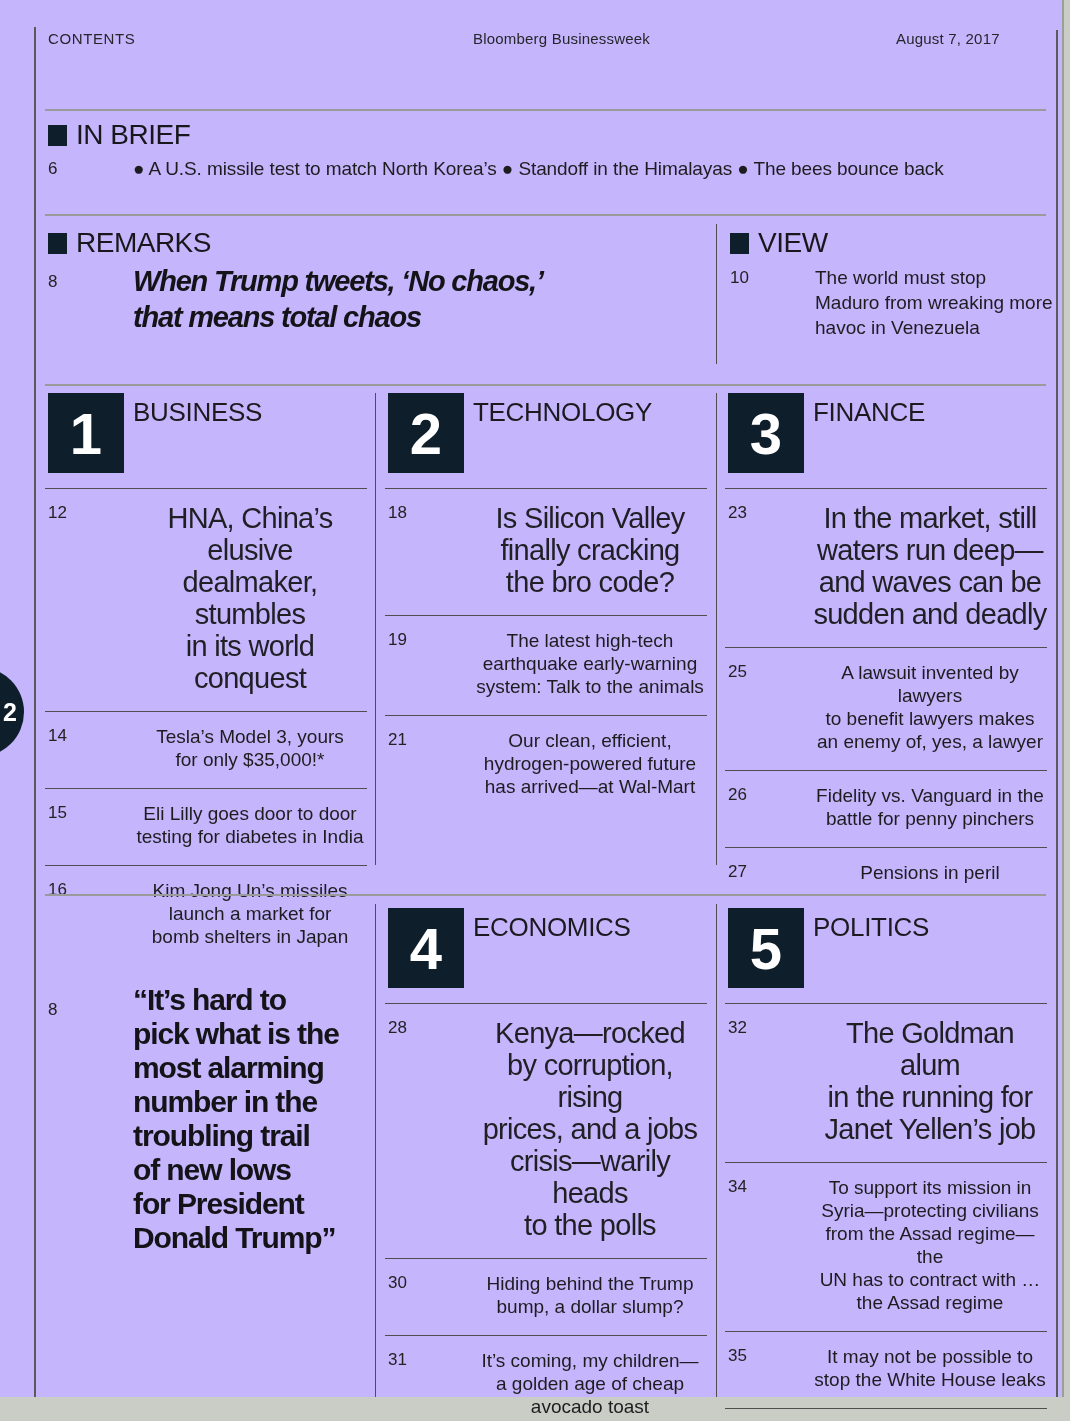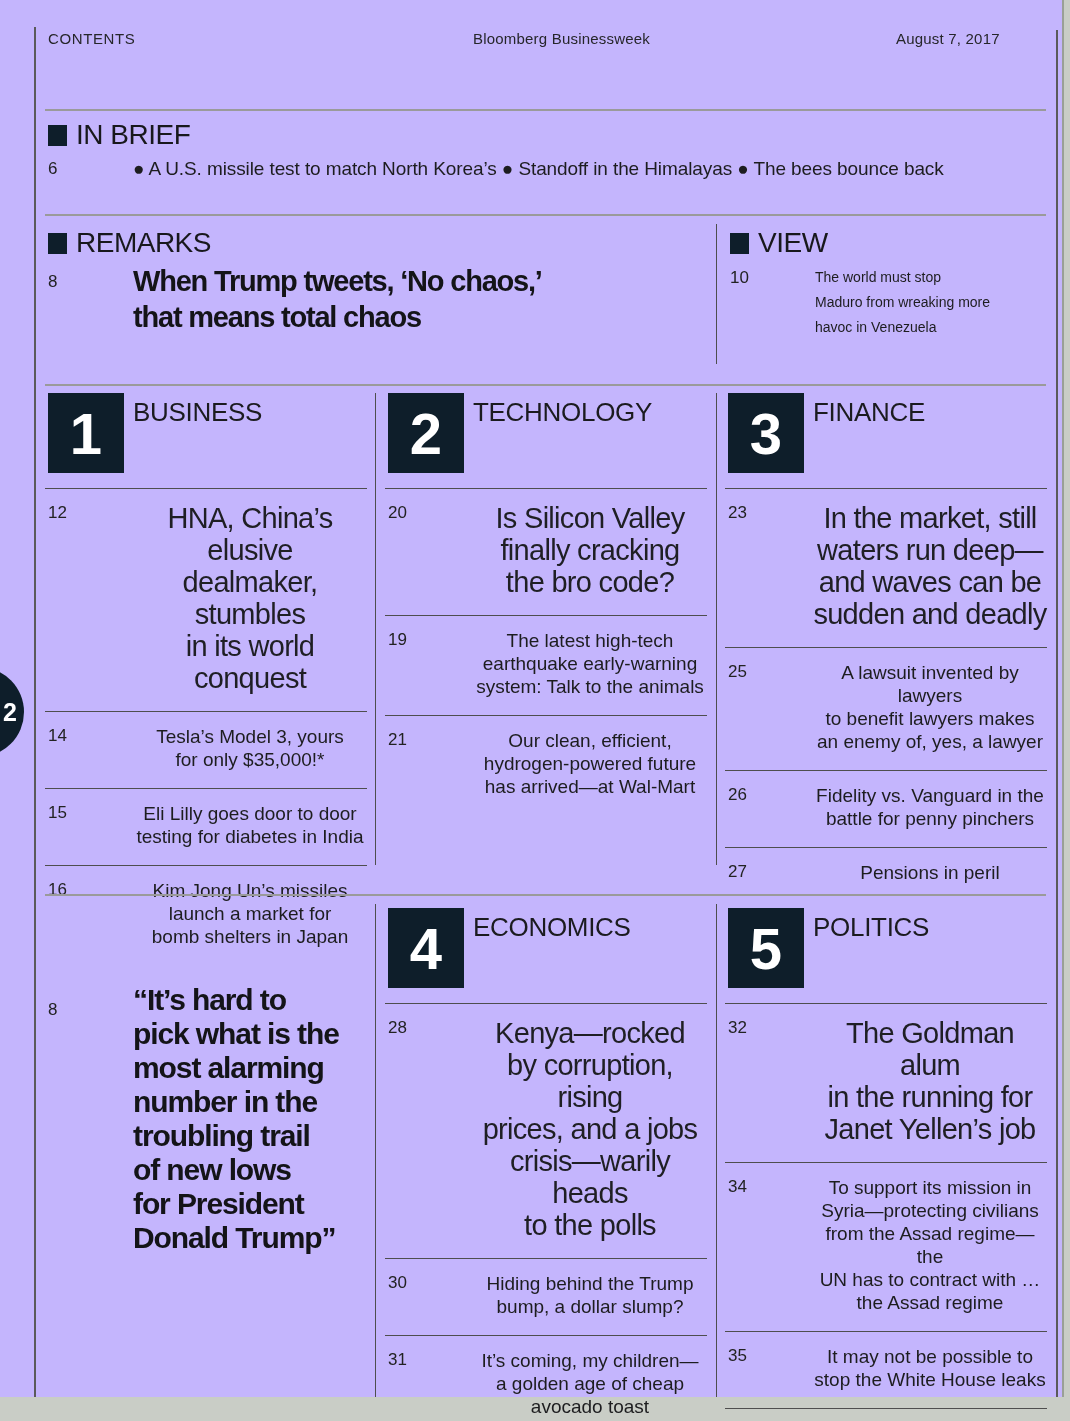--- a/index.html
+++ b/index.html
@@ -21,21 +21,21 @@
   .hrule{position:absolute;left:45px;width:1001px;height:2px;background:#9a9a9a;}
   
   .hdr{position:absolute;top:30px;font-size:15px;letter-spacing:.6px;color:#26262a;}
   
   .hgroup{position:absolute;display:flex;align-items:center;gap:9px;}
   .hsq{width:19px;height:21px;background:#0e1e2a;display:inline-block;}
   .htitle{font-size:28px;letter-spacing:-.5px;color:#18181c;}
   .pg{font-size:17px;color:#222;}
   .itemtxt{font-size:19px;line-height:23px;white-space:pre-line;color:#1d1d1f;}
   .feature{font-size:29px;line-height:32px;letter-spacing:-.7px;white-space:pre-line;color:#1f1f24;}
-  .boldline{font-weight:700;letter-spacing:-1.2px;}
+  .boldline{font-weight:700;letter-spacing:-1.2px;font-style:italic;}
   .footnote{font-size:13.5px;line-height:16px;white-space:pre-line;color:#222;margin-top:5px;}
   
   .sechdr{position:absolute;}
   .badge{
     position:absolute;left:0;top:0;width:76px;height:80px;background:#0e1e2a;
     display:flex;align-items:center;justify-content:center;
     color:#fff;font-size:58px;font-weight:700;
   }
   .sectitle{position:absolute;left:88px;top:4px;font-size:26px;letter-spacing:-.3px;color:#1b1b1f;}
   
@@ -48,21 +48,21 @@
   .quote-block .pg{position:absolute;left:3px;top:17px;}
   .quote-txt{margin-left:88px;font-size:30px;line-height:34px;font-weight:700;letter-spacing:-1.1px;white-space:pre-line;color:#141418;}
   
   .remarks-head{font-size:29px;line-height:36px;white-space:pre-line;color:#141418;}
   
   .tab-circle{
     position:absolute;left:-66px;top:667px;width:90px;height:90px;border-radius:50%;
     background:#0e1e2a;color:#fff;font-weight:700;font-size:25px;
   }
   .tab-circle span{position:absolute;left:69px;top:31px;}
-  .viewtxt{font-size:14px;line-height:25px;white-space:pre-line;}
+  .viewtxt{font-size:19px;line-height:25px;white-space:pre-line;}
   .brief-line{font-size:19px;letter-spacing:-.1px;}
 </style>
 </head>
 <body>
 
 <div class="page">
 
   <div class="vline" style="left:34px;top:27px;height:1370px;"></div>
   <div class="vline" style="left:1056px;top:30px;height:1367px;"></div>
 
@@ -134,21 +134,21 @@
 bomb shelters in Japan</div>
     </div>
   </div>
 
   <div class="sechdr" style="left:388px;top:393px;">
     <div class="badge">2</div>
     <div class="sectitle" style="left:85px;">TECHNOLOGY</div>
   </div>
   <div class="col" style="left:385px;top:488px;width:322px;">
     <div class="toc-item">
-      <span class="pg">20</span>
+      <span class="pg">18</span>
       <div class="body feature">Is Silicon Valley
 finally cracking
 the bro code?</div>
     </div>
     <div class="toc-item">
       <span class="pg">19</span>
       <div class="body itemtxt">The latest high-tech
 earthquake early-warning
 system: Talk to the animals</div>
     </div>

